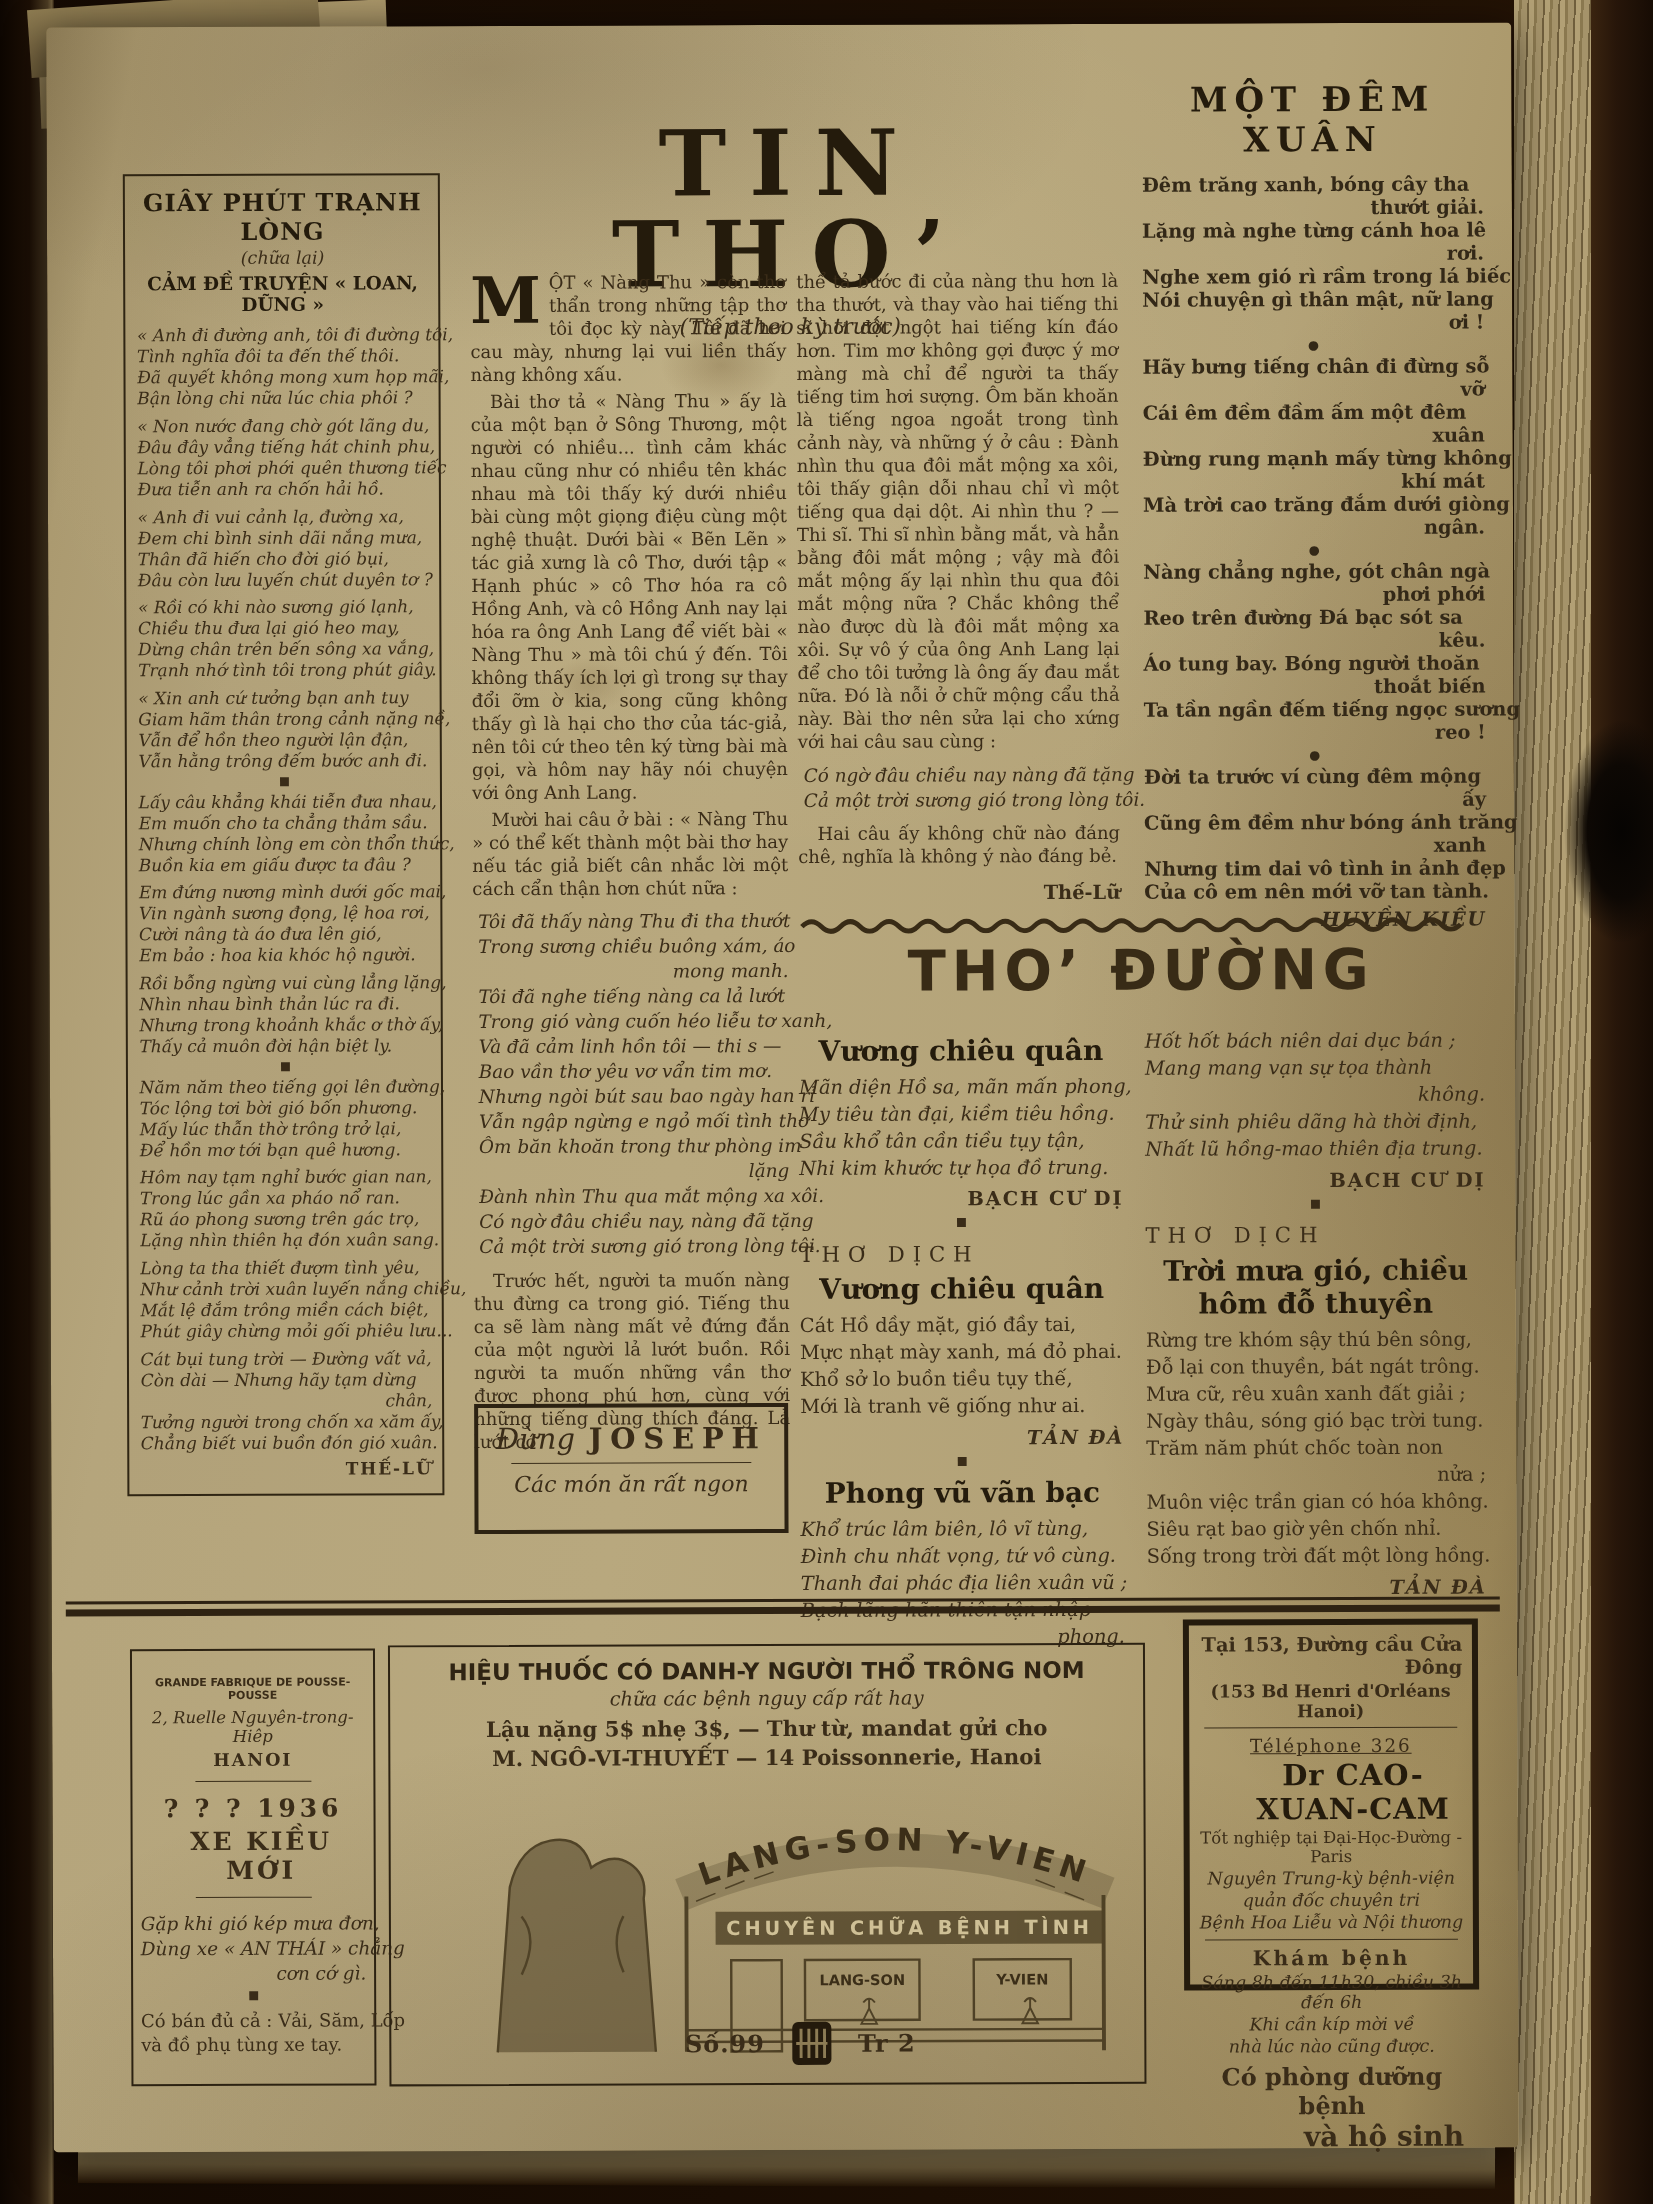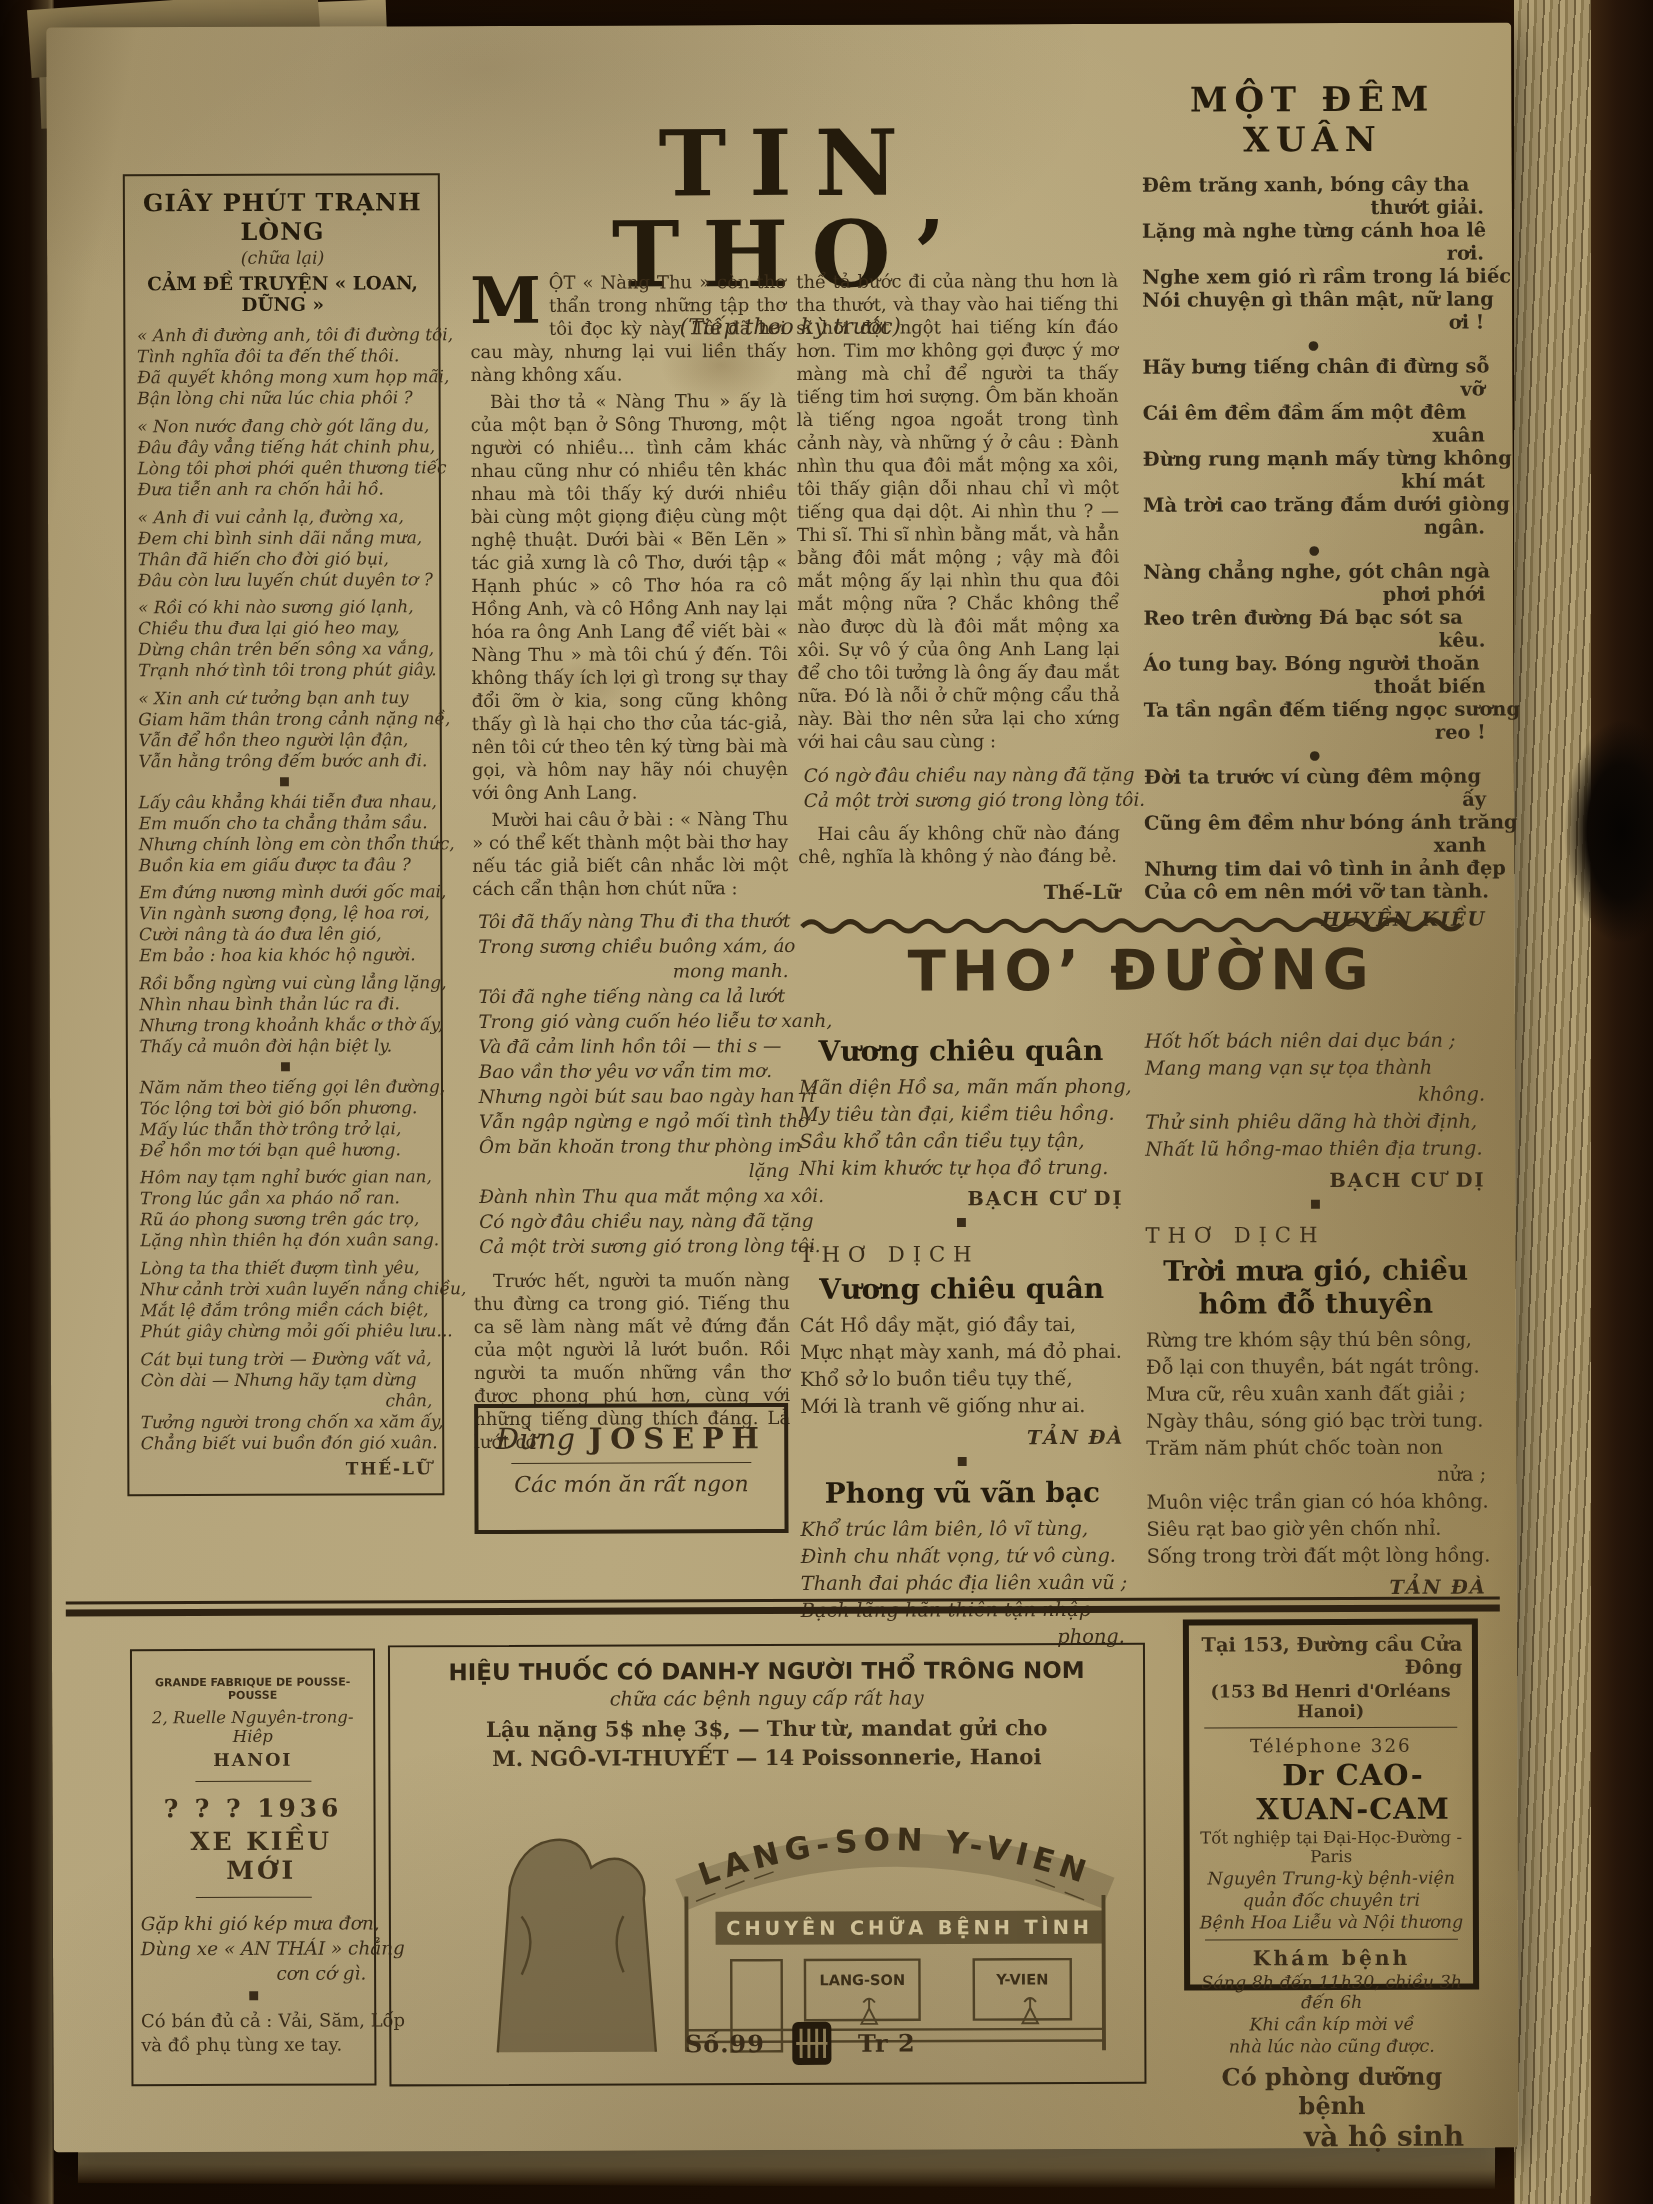--- a/index.html
+++ b/index.html
@@ -99,21 +99,21 @@
   .at-last { font-size:18px; line-height:24px; text-align:left; margin-top:3.9px; }
   .ad-pharma { left:336px; top:1619px; width:757px; height:441px; border:2.9px solid #2c2212; padding:11.6px 13.6px 0; }
   .ph-l1 { font-family:"DejaVu Sans", sans-serif; font-weight:bold; font-size:23px; text-align:center; color:#2f2413; }
   .ph-l2 { font-style:italic; font-size:19.4px; text-align:center; margin-top:3.9px; }
   .ph-l3 { font-weight:bold; font-size:21.3px; text-align:center; margin-top:5.8px; }
   .ph-l4 { font-weight:bold; font-size:21.3px; text-align:center; margin-top:3.9px; }
   .ad-doctor { left:1131px; top:1596px; width:295px; height:371px; border:6.8px solid #241b0d; padding:7.8px 9.7px; text-align:center; }
   .dr-a1 { font-weight:bold; font-size:19.4px;text-align:right; }
   .dr-a2 { font-weight:bold; font-size:17.5px; margin-top:1.9px; }
   .dr-hr { border-top:1.9px solid #3a2e1a; margin:6.8px 5.8px; }
-  .dr-tel { font-size:18.4px; letter-spacing:1.9px; }
+  .dr-tel { font-size:18.4px; letter-spacing:1.9px;text-decoration:underline; }
   .dr-name { font-weight:bold; font-size:29px; letter-spacing:1px; color:#241b0c; margin-top:1.9px;margin-left:44px; }
   .dr-s { font-size:16.5px; margin-top:1.9px; }
   .dr-i { font-style:italic; font-size:17.5px; margin-top:1.9px; }
   .dr-kb { font-weight:bold; font-size:20.4px; letter-spacing:2.9px; margin-top:1.9px; }
   .dr-b1 { font-weight:bold; font-size:24px; margin-top:5.8px; }
   .dr-b2 { font-weight:bold; font-size:28px;text-align:right; }
   
   .pg-footer { left:543px; top:1995px; width:408px; display:flex; align-items:center; justify-content:center; gap:25px; }
   .pg-footer span { font-weight:bold; font-size:24px; letter-spacing:1px; }
 </style>

